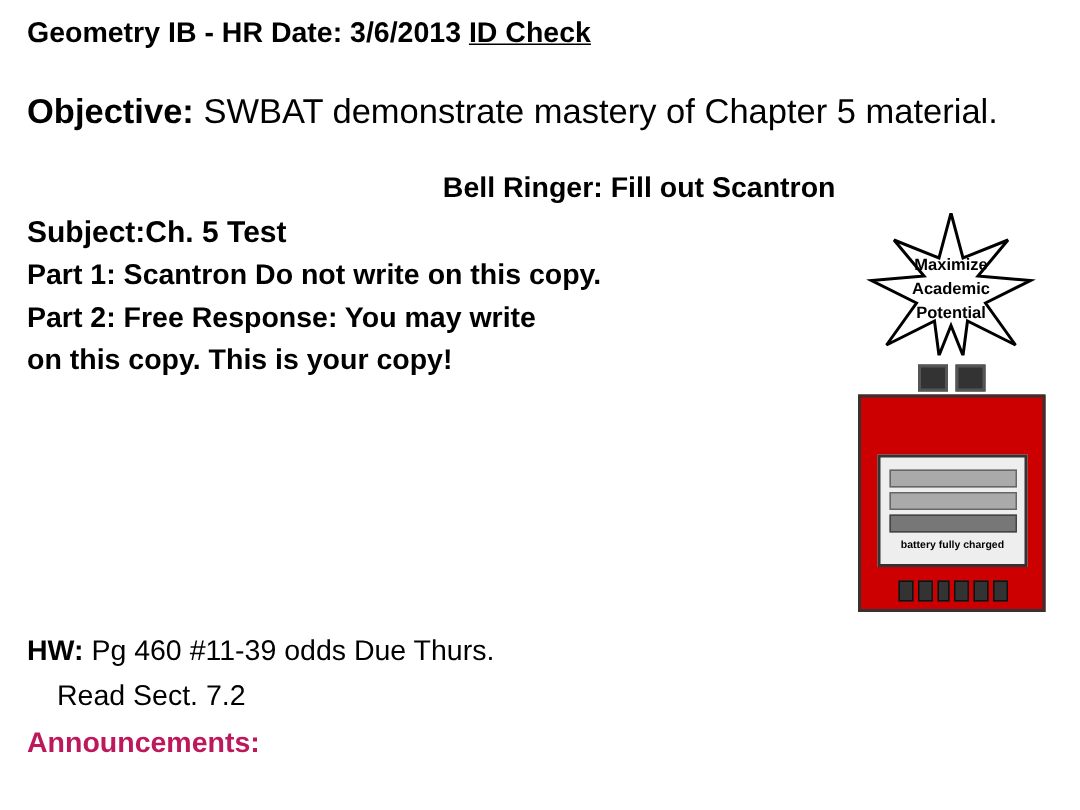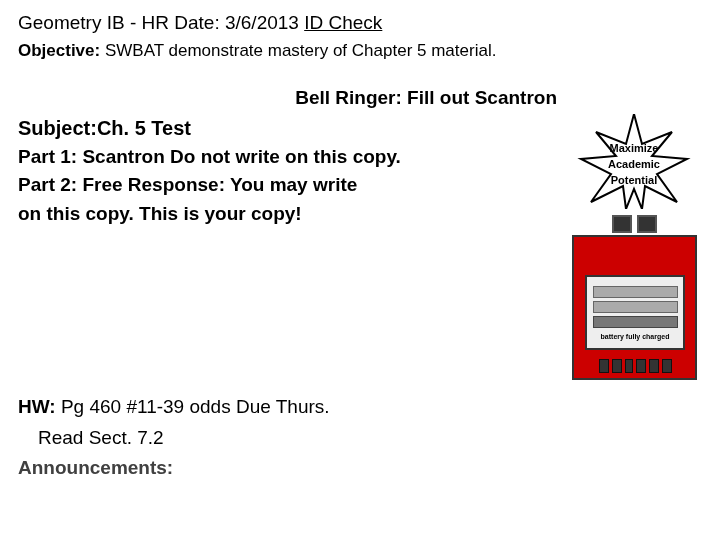--- a/index.html
+++ b/index.html
@@ -11,29 +11,29 @@
       font-size: 18px;
       color: #000000;
       overflow: hidden;
       position: relative;
     }
     .main-content {
       padding: 10px 18px;
     }
     .header-line {
       font-size: 19px;
-      font-weight: normal;
+      font-weight: bold;
       line-height: 1.4;
-      margin-bottom: 2px;
+      margin-bottom: 21px;
     }
     .header-line .id-check {
       text-decoration: underline;
     }
     .objective-line {
-      font-size: 17px;
+      font-size: 23px;
       line-height: 1.4;
     }
     .objective-line .label {
       font-weight: bold;
     }
     .spacer {
       height: 22px;
     }
     .bell-ringer {
       font-size: 19px;
@@ -62,21 +62,21 @@
       font-weight: bold;
     }
     .read-line {
       font-size: 19px;
       line-height: 1.6;
       margin-left: 20px;
     }
     .announcements {
       font-size: 19px;
       font-weight: bold;
-      color: #404040;
+      color: #be185d;
       line-height: 1.6;
     }
   </style>
 </head>
 <body>
 
 <div class="main-content">
 
   <div class="header-line">
     <span>Geometry  IB - HR  Date: 3/6/2013   </span><span class="id-check">ID Check</span>

